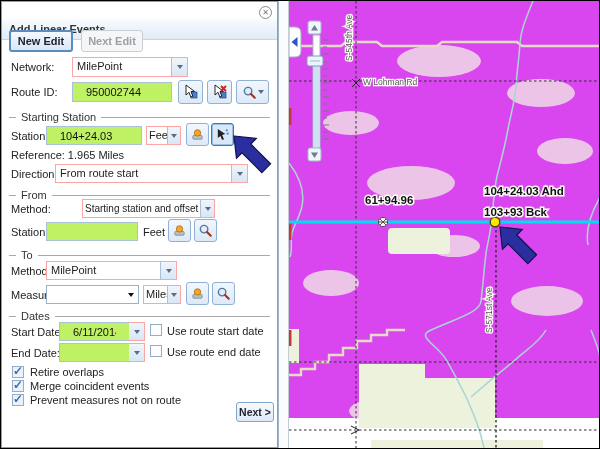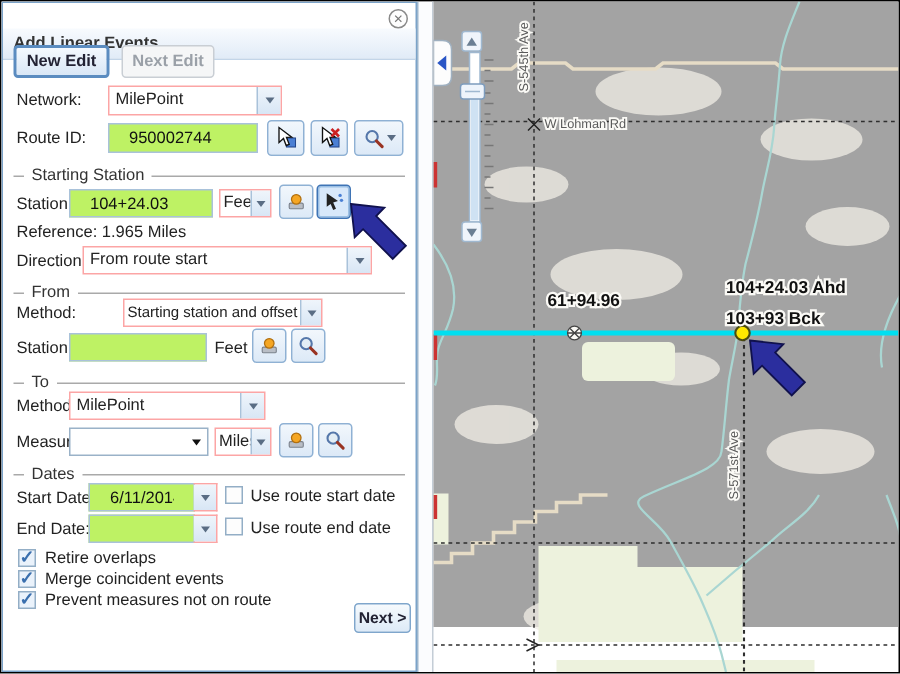--- a/index.html
+++ b/index.html
@@ -42,21 +42,21 @@
   .sep::after{content:"";flex:1;height:1px;background:#a9a9a9;margin-left:5px;}
   .cb{position:absolute;width:12px;height:12px;box-sizing:border-box;border:1px solid #93aec6;
     background:#fdfdfd;cursor:pointer;}
   .cb.on{background:#eaf2fb;}
   .cb.on::after{content:"✓";position:absolute;left:0px;top:-3px;font-size:12px;color:#3a6fae;font-weight:bold;}
   .cblbl{position:absolute;font-size:11px;color:#222;white-space:nowrap;}
   
   .strip{position:absolute;left:277px;top:0;width:11px;height:447px;box-sizing:border-box;
     background:#fbfcfe;border-left:1px solid #9db6cc;border-right:1px solid #c4cdd6;}
   
-  .map{position:absolute;left:288px;top:0;width:310px;height:417px;background:#a3a3a3;cursor:crosshair;}
+  .map{position:absolute;left:288px;top:0;width:310px;height:417px;background:#d946ef;cursor:crosshair;}
   .map svg text{font-family:"Liberation Sans",sans-serif;}
   .annot-arrow{position:absolute;z-index:60;pointer-events:none;}
 </style>
 </head>
 <body>
 
 <div class="screen">
 
   <div class="panel">
     <div class="titlebar">Add Linear Events</div>

